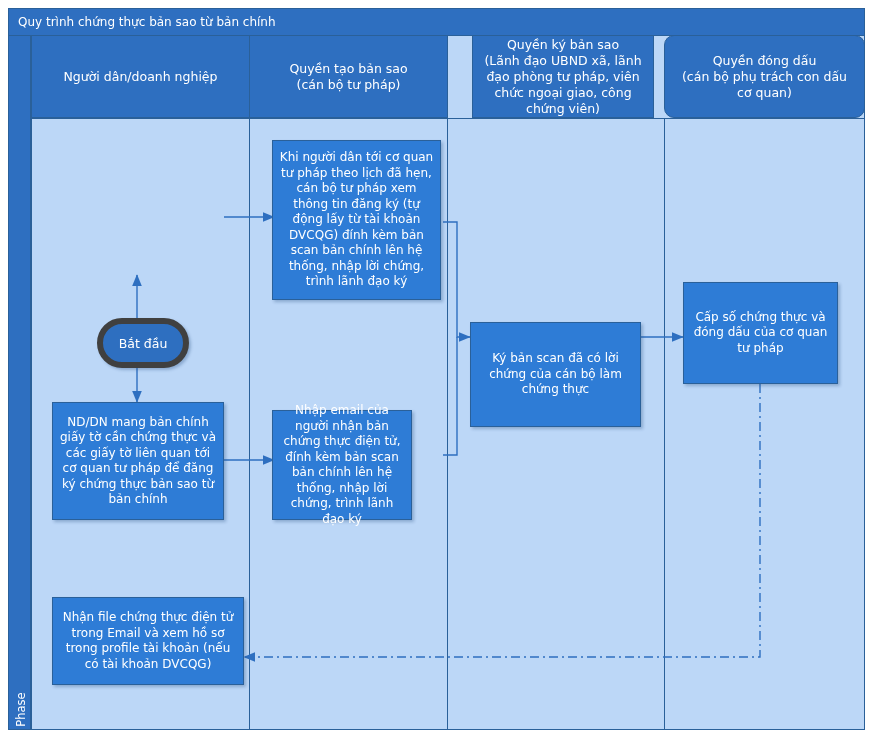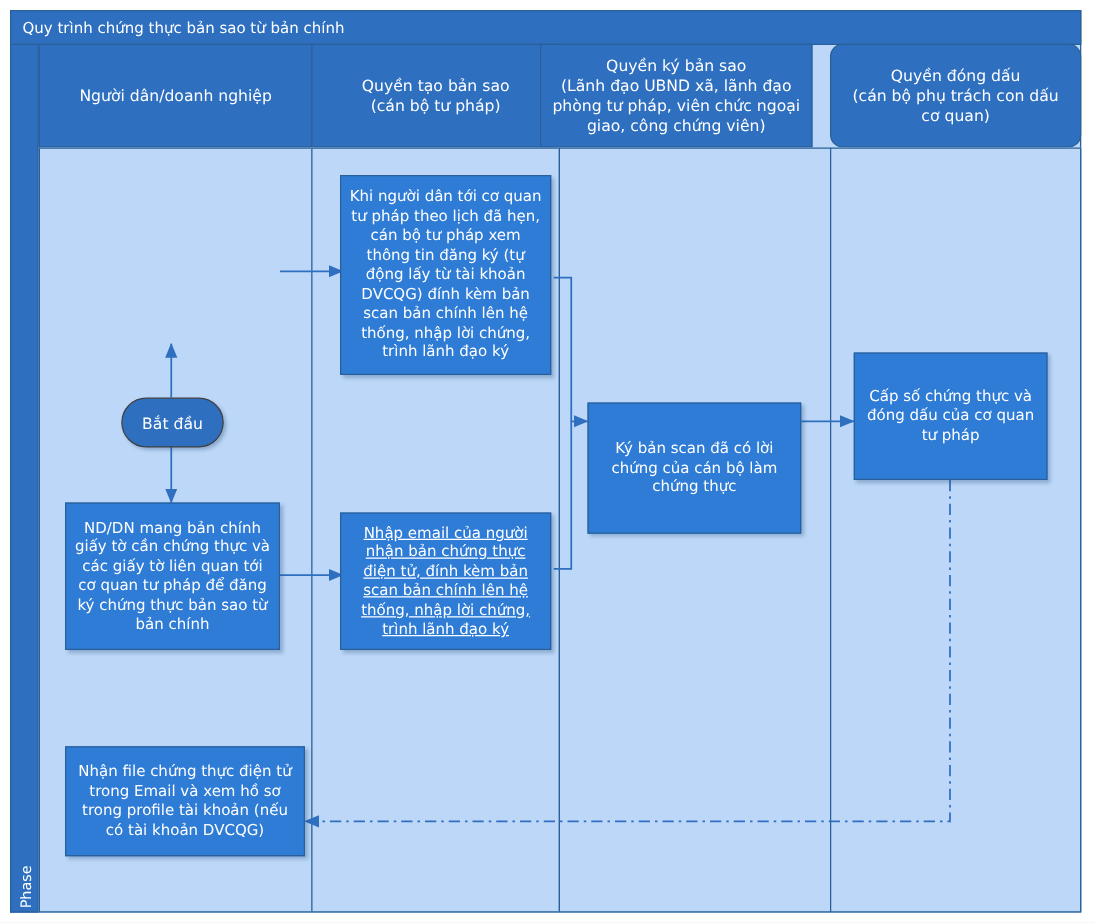--- a/index.html
+++ b/index.html
@@ -45,21 +45,21 @@
   }
 
   
   .task{
     position:absolute;background:#2e7cd6;border:1px solid #2a6099;
     box-sizing:border-box;color:#ffffff;font-size:12px;line-height:15.5px;
     display:flex;align-items:center;justify-content:center;text-align:center;
     padding:3px 6px;box-shadow:2px 2px 3px rgba(40,80,130,.33);
   }
   .start-oval{
-    position:absolute;background:#2e6fc0;border:1px solid #404040;
+    position:absolute;background:#2e6fc0;border:6px solid #404040;
     border-radius:999px;color:#ffffff;font-size:12.5px;
     display:flex;align-items:center;justify-content:center;text-align:center;
     box-shadow:2px 2px 3px rgba(40,80,130,.33);
   }
 
   svg.links{position:absolute;left:0;top:0;width:875px;height:738px;overflow:visible;}
 </style>
 </head>
 <body>
 
@@ -77,21 +77,21 @@
     <span>Người dân/doanh nghiệp</span>
   </div>
 
   <div class="lane-head" style="left:249px;width:199px;">
     <div>
       <div>Quyền tạo bản sao</div>
       <div>(cán bộ tư pháp)</div>
     </div>
   </div>
 
-  <div class="lane-head" style="left:432px;width:218px;">
+  <div class="lane-head" style="left:472px;width:182px;">
     <div>
       <div>Quyền ký bản sao</div>
       <div>(Lãnh đạo UBND xã, lãnh đạo phòng tư pháp, viên chức ngoại giao, công chứng viên)</div>
     </div>
   </div>
 
   <div class="lane-head" style="left:664px;width:201px;border-radius:10px;">
     <div>
       <div>Quyền đóng dấu</div>
       <div>(cán bộ phụ trách con dấu cơ quan)</div>
@@ -142,21 +142,21 @@
   </div>
 
   <div class="task" style="left:52px;top:597px;width:192px;height:88px;">
     <span>Nhận file chứng thực điện tử trong Email và xem hồ sơ trong profile tài khoản (nếu có tài khoản DVCQG)</span>
   </div>
 
   <div class="task" style="left:272px;top:140px;width:169px;height:160px;">
     <span>Khi người dân tới cơ quan tư pháp theo lịch đã hẹn, cán bộ tư pháp xem thông tin đăng ký (tự động lấy từ tài khoản DVCQG) đính kèm bản scan bản chính lên hệ thống, nhập lời chứng, trình lãnh đạo ký</span>
   </div>
 
-  <div class="task" style="left:272px;top:410px;width:169px;height:110px;text-decoration:underline;">
+  <div class="task" style="left:272px;top:410px;width:140px;height:110px;">
     <span>Nhập email của người nhận bản chứng thực điện tử, đính kèm bản scan bản chính lên hệ thống, nhập lời chứng, trình lãnh đạo ký</span>
   </div>
 
   <div class="task" style="left:470px;top:282px;width:171px;height:105px;margin-top:40px;">
     <span>Ký bản scan đã có lời chứng của cán bộ làm chứng thực</span>
   </div>
 
   <div class="task" style="left:683px;top:282px;width:155px;height:102px;">
     <span>Cấp số chứng thực và đóng dấu của cơ quan tư pháp</span>
   </div>

